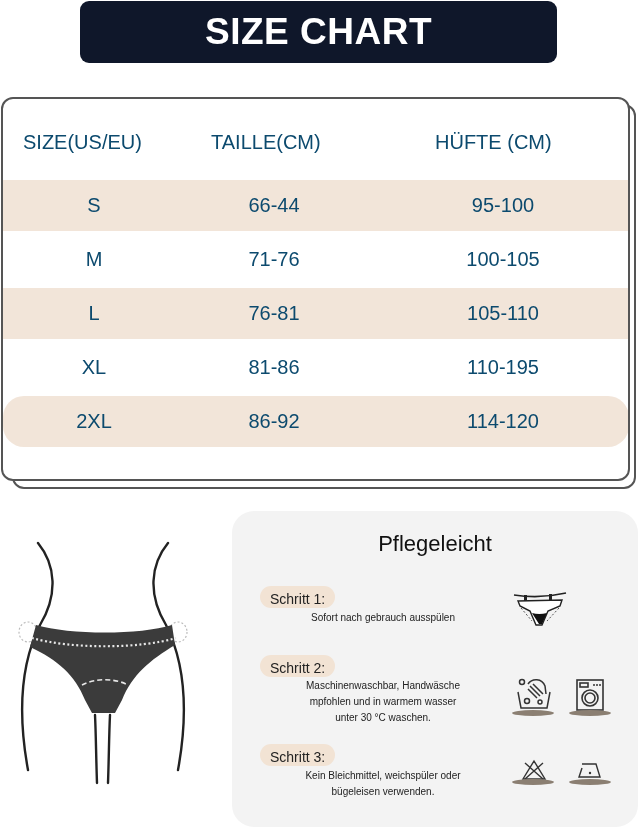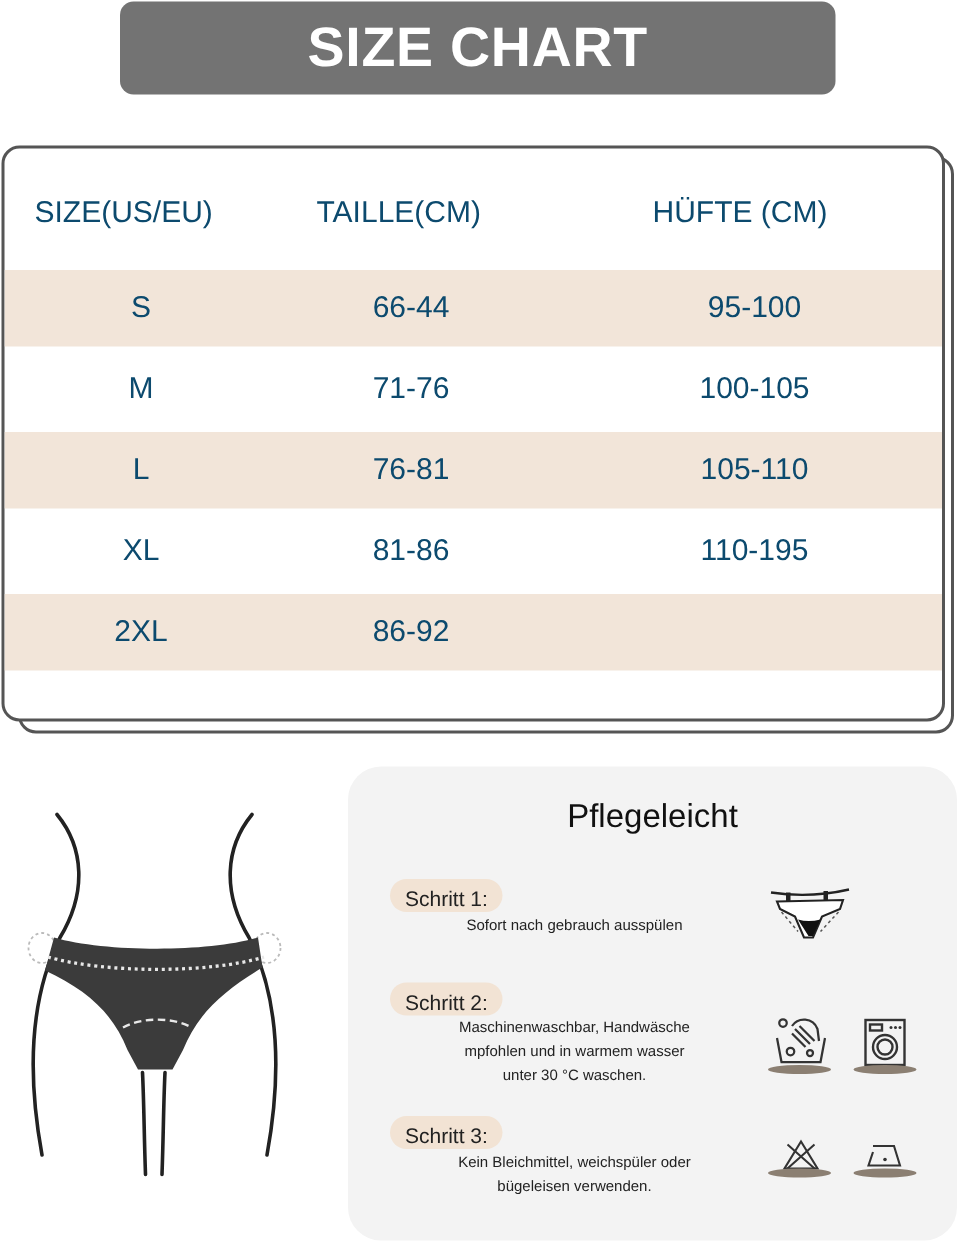--- a/index.html
+++ b/index.html
@@ -1,21 +1,21 @@
 <!DOCTYPE html>
 <html><head>
   <meta charset="utf-8">
   <style>
     * { box-sizing: border-box; margin: 0; padding: 0; }
     html, body { width: 640px; height: 831px; background: #ffffff; overflow: hidden; }
     body { position: relative; font-family: "Liberation Sans", sans-serif; color: #1e1e1e; }
 
     .title-bar {
       position: absolute; left: 80px; top: 1px; width: 477px; height: 62px;
-      background: #737373; border-radius: 9px;
+      background: #0f172a; border-radius: 9px;
       display: flex; align-items: center; justify-content: center;
       color: #ffffff; font-size: 37px; letter-spacing: 0.5px;
     }
     .title-bar .bold { font-weight: bold; }
     .title-bar .light { font-weight: normal; }
 
     .table-card-back {
       position: absolute; left: 12px; top: 104px; width: 624px; height: 385px;
       border: 2px solid #555; border-radius: 12px; background: #fff;
     }
@@ -88,23 +88,24 @@
   <div class="tbl-row shaded" style="top:189px;">
     <span class="c1">L</span>
     <span class="c2">76-81</span>
     <span class="c3">105-110</span>
   </div>
   <div class="tbl-row" style="top:243px;padding-left:21px;">
     <span class="c1">XL</span>
     <span class="c2">81-86</span>
     <span class="c3">110-195</span>
   </div>
-  <div class="tbl-row shaded" style="top:297px;">
+  <div class="tbl-row shaded" style="top:297px;border-radius:21px;">
     <span class="c1">2XL</span>
     <span class="c2">86-92</span>
+    <span class="c3">114-120</span>
   </div>
 </div>
 
 <div class="figure">
   <svg width="200" height="260" viewBox="0 0 200 260">
     <g fill="none" stroke="#222" stroke-width="2.4" stroke-linecap="round">
       <path d="M28 8 C 46 30, 48 60, 30 90 C 10 130, 8 180, 18 235"></path>
       <path d="M158 8 C 140 30, 138 60, 156 90 C 176 130, 178 180, 168 235"></path>
       <path d="M85 180 C 86 200, 86 220, 87 248"></path>
       <path d="M100 180 C 99 200, 99 220, 98 248"></path>

